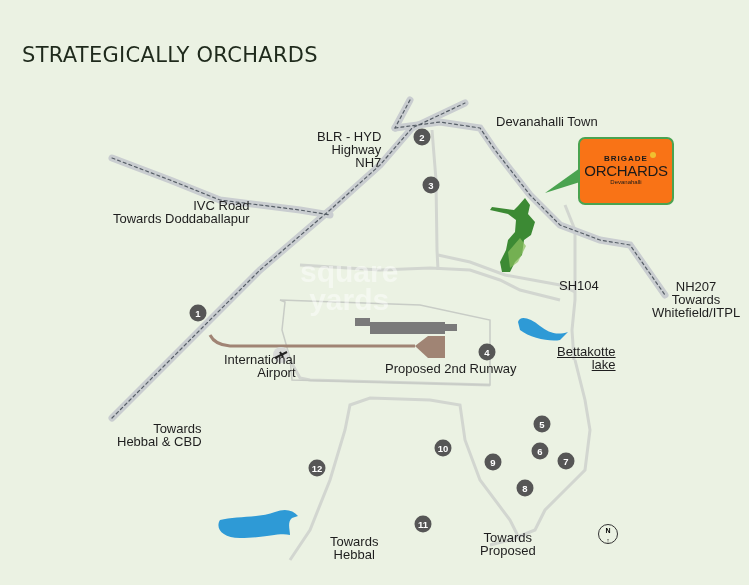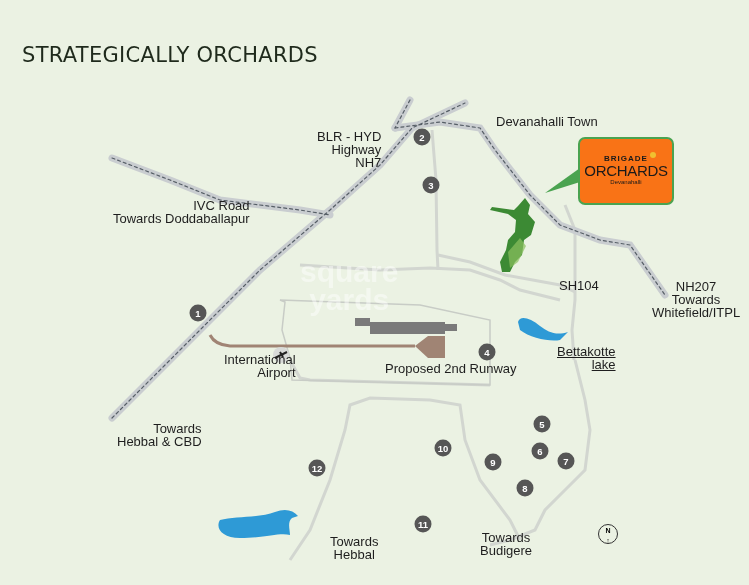--- a/index.html
+++ b/index.html
@@ -140,21 +140,21 @@
 <div class="lbl r" style="left:100px;top:422px;">
   <div>Towards</div>
     <div>Hebbal &amp; CBD</div>
 </div>
 <div class="lbl c" style="left:313px;top:535px;">
   <div>Towards</div>
     <div>Hebbal</div>
 </div>
 <div class="lbl c" style="left:463px;top:531px;">
   <div>Towards</div>
-    <div>Budigere</div>
+    <div>Proposed</div>
 </div>
 
 <div id="pins">
     <div class="pin" style="left: 198px; top: 313px;">1</div>
     <div class="pin" style="left: 422px; top: 137px;">2</div>
     <div class="pin" style="left: 431px; top: 185px;">3</div>
     <div class="pin" style="left: 487px; top: 352px;">4</div>
     <div class="pin" style="left: 542px; top: 424px;">5</div>
     <div class="pin" style="left: 540px; top: 451px;">6</div>
     <div class="pin" style="left: 566px; top: 461px;">7</div>

